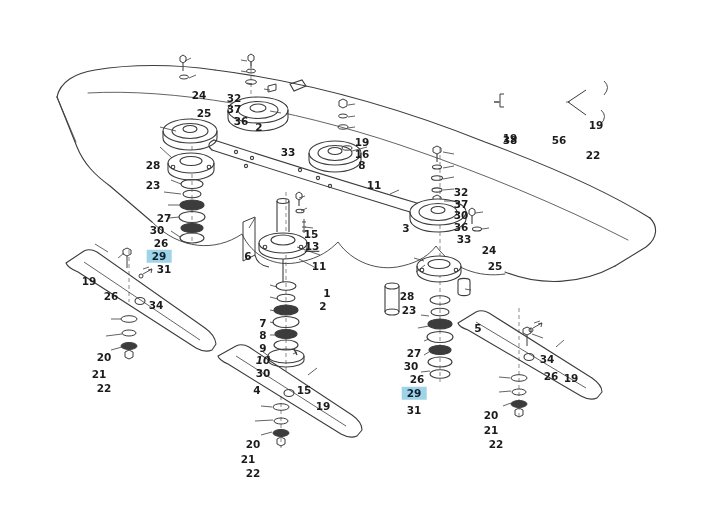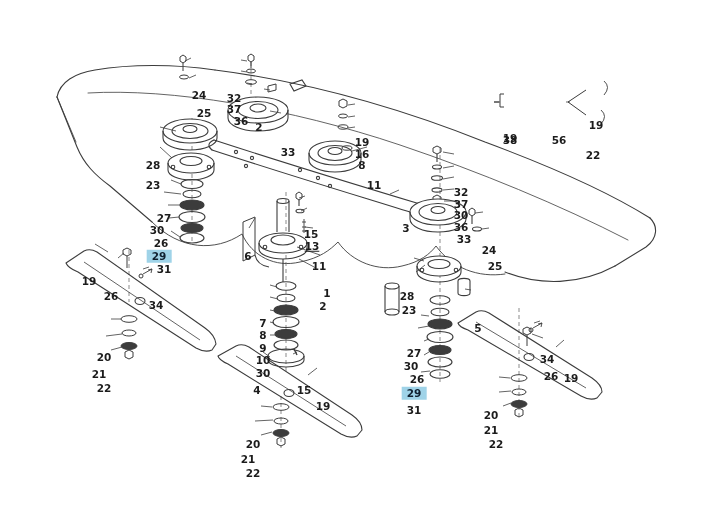--- a/index.html
+++ b/index.html
@@ -290,21 +290,21 @@
       <span class="part-label" style="left: 104px; top: 350px;">22</span>
       <span class="part-label" style="left: 248px; top: 218px;">6</span>
       <span class="part-label" style="left: 311px; top: 196px;">15</span>
       <span class="part-label" style="left: 312px; top: 208px; text-decoration: underline;">13</span>
       <span class="part-label" style="left: 319px; top: 228px; text-align: right;">11</span>
       <span class="part-label" style="left: 327px; top: 255px;">1</span>
       <span class="part-label" style="left: 323px; top: 268px;">2</span>
       <span class="part-label" style="left: 263px; top: 285px;">7</span>
       <span class="part-label" style="left: 263px; top: 297px;">8</span>
       <span class="part-label" style="left: 263px; top: 310px;">9</span>
-      <span class="part-label" style="left: 263px; top: 322px;">10</span>
+      <span class="part-label" style="left: 263px; top: 322px; font-style: italic;">10</span>
       <span class="part-label" style="left: 263px; top: 335px;">30</span>
       <span class="part-label" style="left: 257px; top: 352px;">4</span>
       <span class="part-label" style="left: 304px; top: 352px;">15</span>
       <span class="part-label" style="left: 323px; top: 368px;">19</span>
       <span class="part-label" style="left: 253px; top: 406px;">20</span>
       <span class="part-label" style="left: 248px; top: 421px;">21</span>
       <span class="part-label" style="left: 253px; top: 435px;">22</span>
       <span class="part-label" style="left: 406px; top: 190px;">3</span>
       <span class="part-label" style="left: 461px; top: 154px;">32</span>
       <span class="part-label" style="left: 461px; top: 166px;">37</span>

